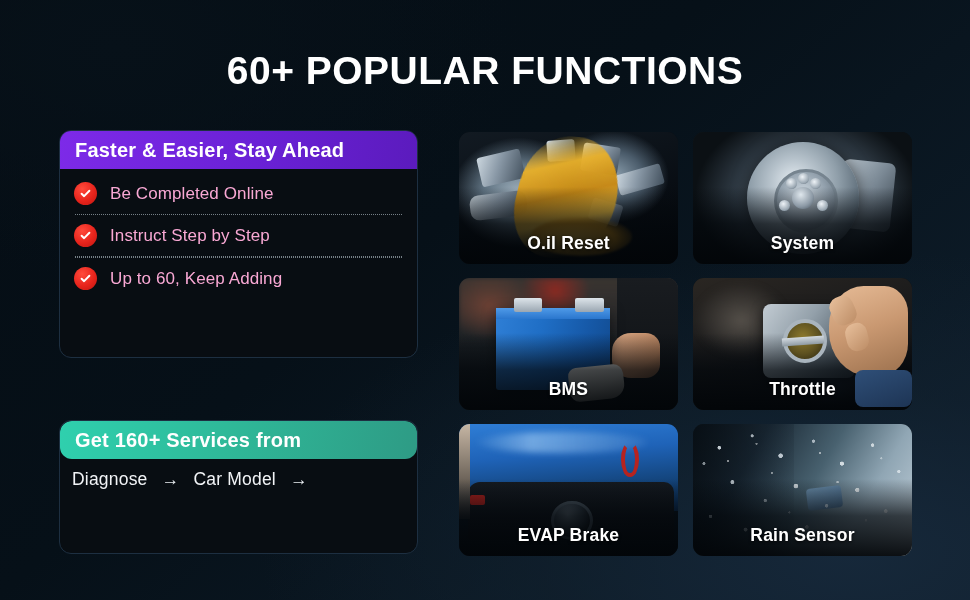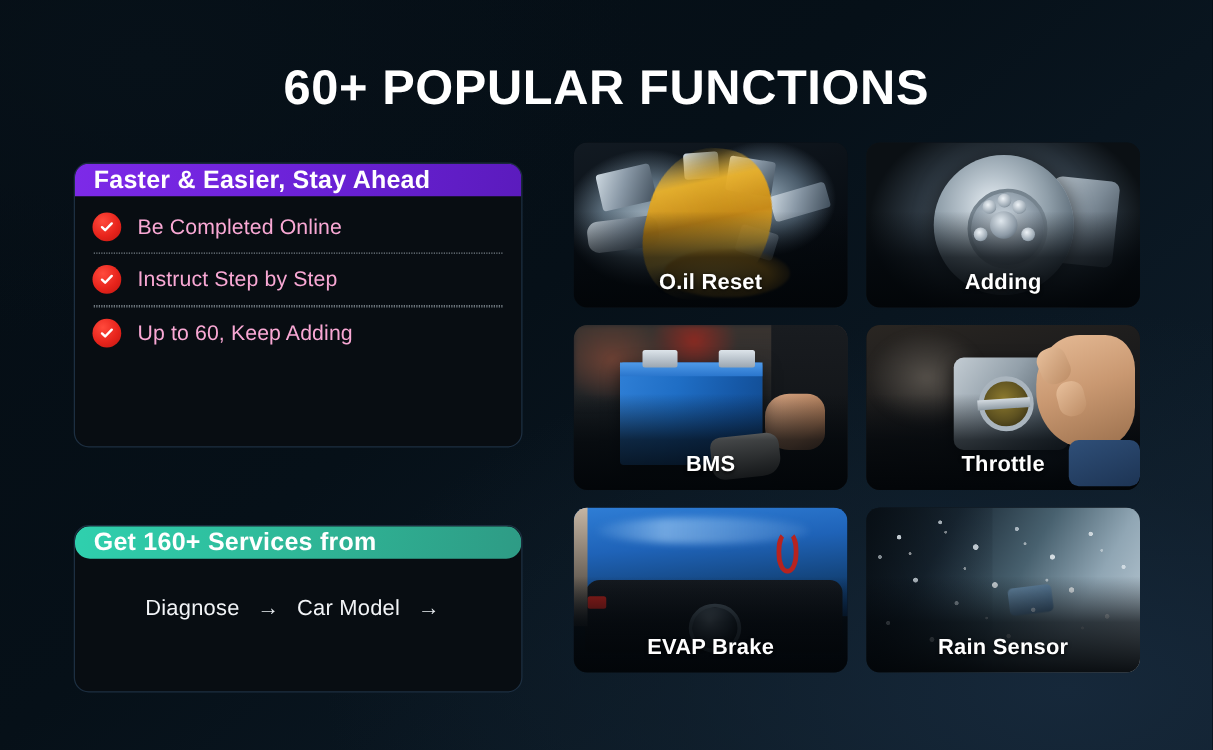--- a/index.html
+++ b/index.html
@@ -37,21 +37,21 @@
     position:absolute;
     border-radius:12px;
     background:#080d12;
     border:1px solid #1d2f41;
     overflow:hidden;
   }
   .panel-features{ left:59px; top:130px; width:359px; height:228px; }
   .panel-services{ left:59px; top:420px; width:359px; height:134px; }
 
   .banner{
-    height:26px;
+    height:38px;
     display:flex; align-items:center;
     padding-left:15px;
     font-size:20px; font-weight:bold;
     color:#ffffff;
     letter-spacing:0.2px;
     white-space:nowrap;
   }
   .banner-purple{
     background:linear-gradient(100deg,#7d2ae8 0%,#6a21d6 55%,#5b1bbd 100%);
   }
@@ -80,34 +80,33 @@
     white-space:nowrap;
     letter-spacing:0.1px;
   }
   .divider{
     height:0; border-top:1px dotted #9aa5ad;
     opacity:0.75;
     margin:0 1px;
   }
 
   .flow{
-    padding:22px 12px 0 12px;
-    text-align:center;
+    padding:3px 12px 0 12px;
     color:#f2f4f7;
     font-size:17.5px;
     line-height:35px;
     letter-spacing:0.2px;
   }
   .flow-row{ white-space:nowrap; }
   .flow-arrow{ padding:0 9px; color:#e9edf1; }
 
   
   .tile-grid{
     position:absolute;
-    left:459px; top:114px;
+    left:459px; top:132px;
     width:453px; height:424px;
     display:grid;
     grid-template-columns:219px 219px;
     grid-template-rows:132px 132px 132px;
     column-gap:15px;
     row-gap:14px;
   }
   .tile{
     position:relative;
     border-radius:11px;
@@ -495,21 +494,21 @@
         <div class="caliper"></div>
         <div class="rotor"></div>
         <div class="lug" style="transform:translate(0,-20px)"></div>
         <div class="lug" style="transform:translate(19px,7px)"></div>
         <div class="lug" style="transform:translate(-19px,7px)"></div>
         <div class="lug" style="transform:translate(12px,-15px)"></div>
         <div class="lug" style="transform:translate(-12px,-15px)"></div>
         <div class="hub"></div>
       </div>
       <div class="tile-shade"></div>
-      <div class="tile-label">Adding</div>
+      <div class="tile-label">System</div>
     </div>
 
     <div class="tile">
       <div class="tile-art art-bms">
         <div class="bg-blur"></div>
         <div class="torso"></div>
         <div class="arm"></div>
         <div class="battery"></div>
         <div class="term term-l"></div>
         <div class="term term-r"></div>

